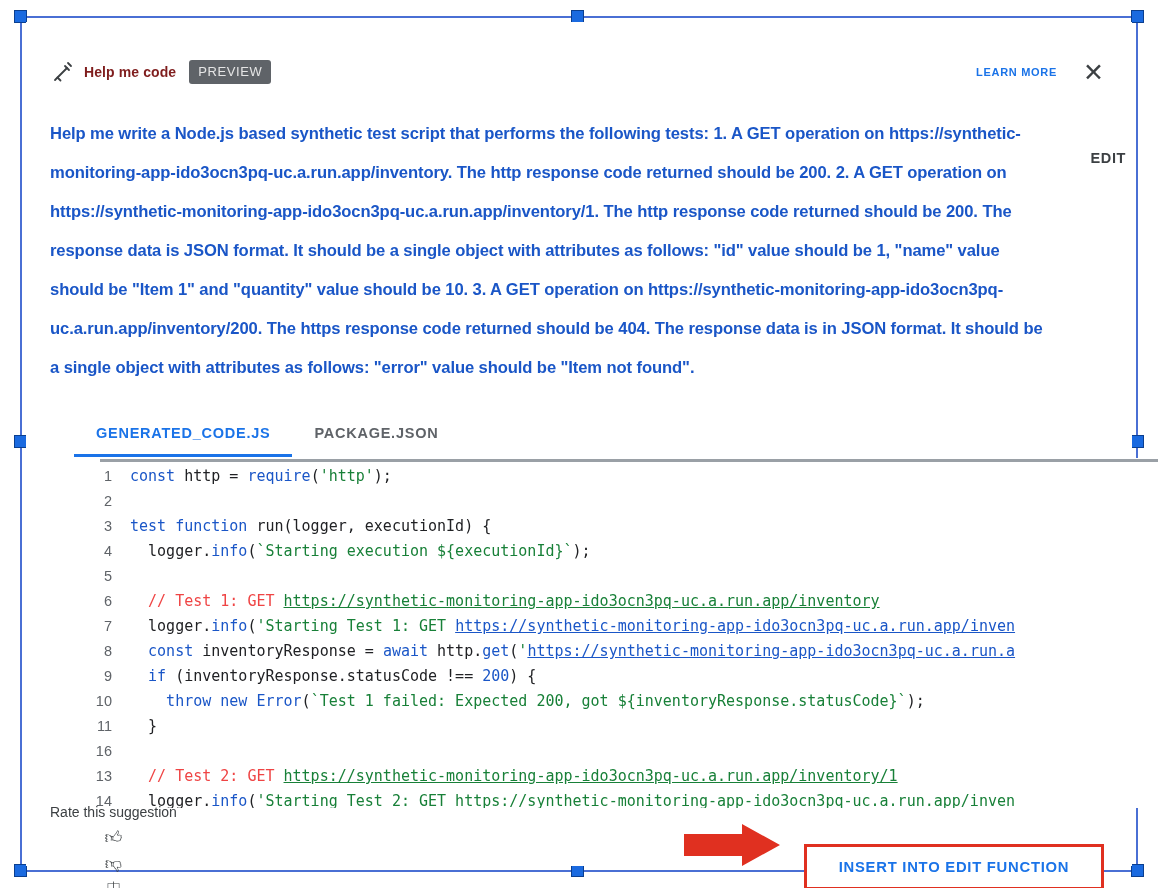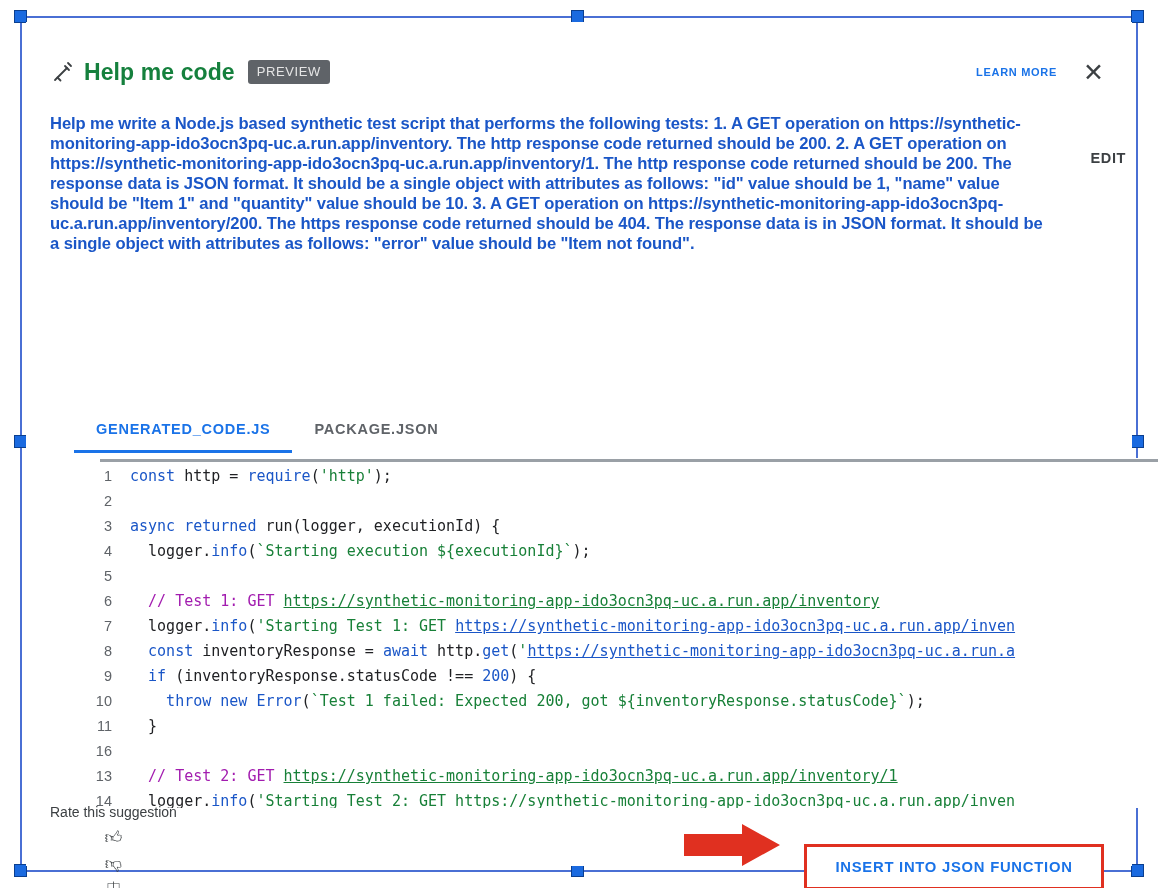--- a/index.html
+++ b/index.html
@@ -53,23 +53,23 @@
     width: 1058px; height: 40px;
     display: flex; align-items: center;
   }
   .hdr-icon {
     width: 26px; height: 26px;
     margin-right: 8px;
     display: flex; align-items: center; justify-content: center;
     color: #3c4043;
   }
   .hdr-title {
-    font-size: 23px;
-    font-weight: bold;
-    color: #15803d;
+    font-size: 14px;
+    font-weight: bold;
+    color: #7f1d1d;
     letter-spacing: 0.1px;
   }
   .badge {
     margin-left: 13px;
     background: #5f6368;
     color: #e5e5e5;
     font-size: 13px;
     letter-spacing: 0.6px;
     padding: 4px 9px 5px;
     border-radius: 3px;
@@ -103,21 +103,21 @@
     left: 24px; top: 92px;
     width: 1058px;
     display: flex;
     align-items: flex-start;
   }
   .prompt-text {
     width: 1000px;
     color: #1a56c7;
     font-size: 16.6px;
     font-weight: bold;
-    line-height: 20px;
+    line-height: 39px;
     letter-spacing: -0.1px;
   }
   .edit-btn {
     position: absolute;
     right: 6px;
     top: 128px;
     color: #3c4043;
     font-size: 14.5px;
     font-weight: bold;
     letter-spacing: 0.6px;
@@ -125,21 +125,21 @@
     text-align: center;
   }
 
   
   .tabs {
     position: absolute;
     left: 48px; top: 388px;
     width: 1034px;
     height: 47px;
     display: flex;
-    align-items: center;
+    align-items: flex-end;
   }
   .tab {
     font-size: 14.5px;
     font-weight: bold;
     letter-spacing: 0.75px;
     color: #5f6368;
     padding: 6px 22px 16px 22px;
     cursor: pointer;
     position: relative;
   }
@@ -188,21 +188,21 @@
     color: #5f6368;
     font-family: "Liberation Sans", sans-serif;
     font-size: 14.5px;
   }
   .code-line {
     flex: 1;
     overflow: hidden;
   }
   .kw { color: #1a56c7; }
   .str { color: #188038; }
-  .cmt { color: #a21caf; }
+  .cmt { color: #ef4444; }
   .fn { color: #1a56c7; }
   .num { color: #1a56c7; }
   .lnk { color: #1a56c7; text-decoration: underline; }
   .lnk-g { color: #188038; text-decoration: underline; }
   .plain { color: #202124; }
 
   
   .rate-row {
     position: absolute;
     left: 24px; top: 782px;
@@ -301,21 +301,21 @@
           <div class="code-line"><span class="kw">const</span><span class="plain"> http = </span><span class="fn">require</span><span class="plain">(</span><span class="str">'http'</span><span class="plain">);</span></div>
         </div>
 
         <div class="code-row">
           <div class="gutter">2</div>
           <div class="code-line"></div>
         </div>
 
         <div class="code-row">
           <div class="gutter">3</div>
-          <div class="code-line"><span class="kw">async returned</span><span class="plain"> run(logger, executionId) {</span></div>
+          <div class="code-line"><span class="kw">test function</span><span class="plain"> run(logger, executionId) {</span></div>
         </div>
 
         <div class="code-row">
           <div class="gutter">4</div>
           <div class="code-line"><span class="plain">  logger.</span><span class="fn">info</span><span class="plain">(</span><span class="str">`Starting execution ${executionId}`</span><span class="plain">);</span></div>
         </div>
 
         <div class="code-row">
           <div class="gutter">5</div>
           <div class="code-line"></div>
@@ -370,21 +370,21 @@
     </div>
 
     <div class="rate-row">
       <span class="rate-label">Rate this suggestion</span>
       <span class="rate-icon">👍︎</span>
       <span class="rate-icon">👎︎</span>
       <span class="rate-icon">⎅︎</span>
     </div>
 
     <div class="insert-btn">
-      <span>INSERT INTO JSON FUNCTION</span>
+      <span>INSERT INTO EDIT FUNCTION</span>
     </div>
   </div>
 
   <svg class="arrow" viewBox="0 0 96 42">
     <polygon points="0,10 58,10 58,0 96,21 58,42 58,32 0,32" fill="#e03020"></polygon>
   </svg>
 
 </div>
 
 </body></html>

